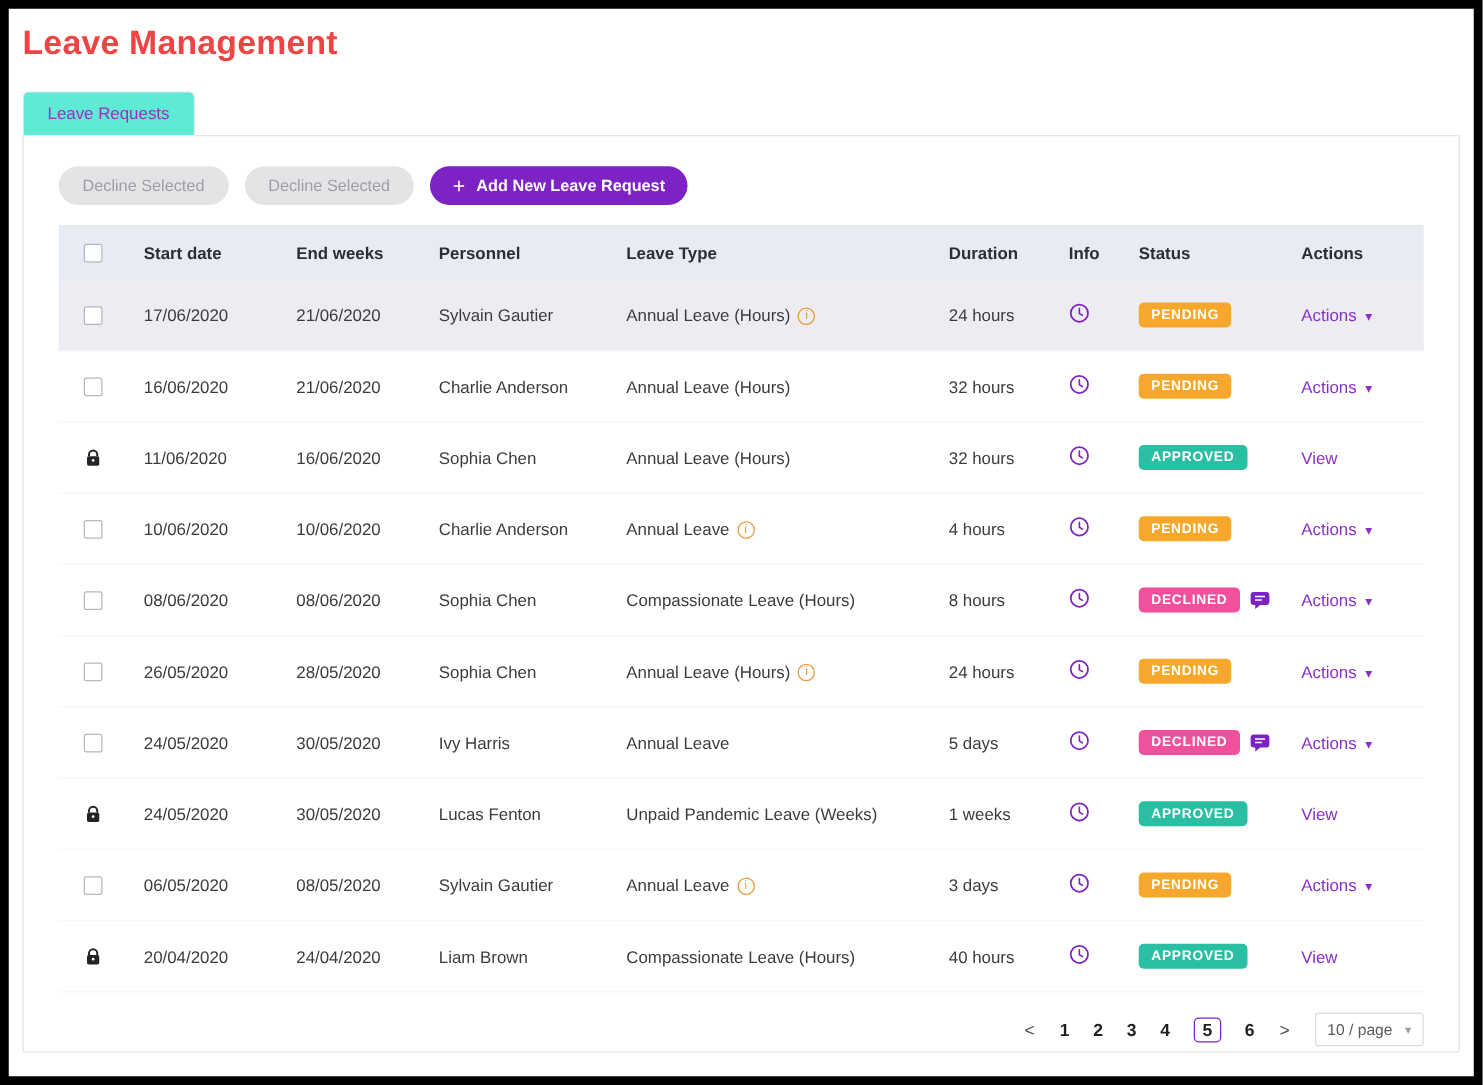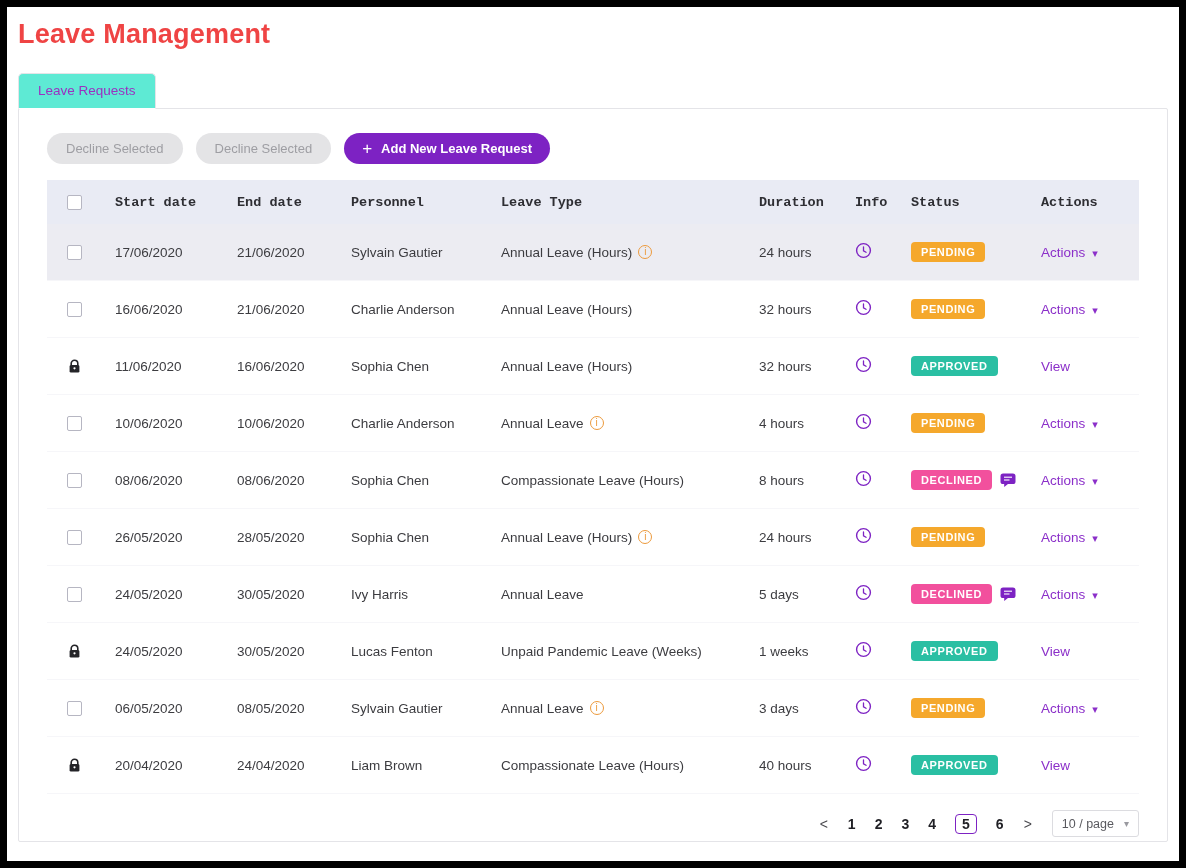--- a/index.html
+++ b/index.html
@@ -42,21 +42,21 @@
   }
   .search input::placeholder { color: #9a9aa0; }
   .search svg { position: absolute; right: 9px; top: 7px; }
   
   .table { margin: 16px 28px 0 28px; }
   .thead, .trow {
     display: grid;
     grid-template-columns: 54px 122px 114px 150px 258px 96px 56px 130px 1fr;
     align-items: center;
   }
-  .thead { background: #e9ebf4; height: 44px; font-weight: bold; font-size: 13.5px; color: #2e2e33; font-family: Liberation Mono, monospace; }
+  .thead { background: #e9ebf4; height: 44px; font-weight: bold; font-size: 13.5px; color: #2e2e33; }
   .trow { height: 57px; font-size: 13.5px; color: #3c3c40; border-bottom: 1px solid #f6f6f9; }
   .trow.highlight { background: #ececf2; }
   .cell { padding-left: 14px; }
   .cell.check { padding-left: 0; display: flex; justify-content: center; align-items: center; }
   .checkbox {
     width: 15px; height: 15px; border: 1px solid #b6b6c2; border-radius: 2px;
     background: #fff; display: inline-block; cursor: pointer;
   }
   .info-icon {
     display: inline-block; width: 14px; height: 14px; margin-left: 6px;
@@ -119,21 +119,21 @@
         <span>Add New Leave Request</span>
       </button>
     </div>
 
     <div class="table">
       <div class="thead">
         <div class="cell check">
             <span class="checkbox"></span>
           </div>
         <div class="cell">Start date</div>
-        <div class="cell">End date</div>
+        <div class="cell">End weeks</div>
         <div class="cell">Personnel</div>
         <div class="cell">Leave Type</div>
         <div class="cell">Duration</div>
         <div class="cell">Info</div>
         <div class="cell">Status</div>
         <div class="cell">Actions</div>
       </div>
       <div class="tbody">
   <div class="trow highlight">
     <div class="cell check">

